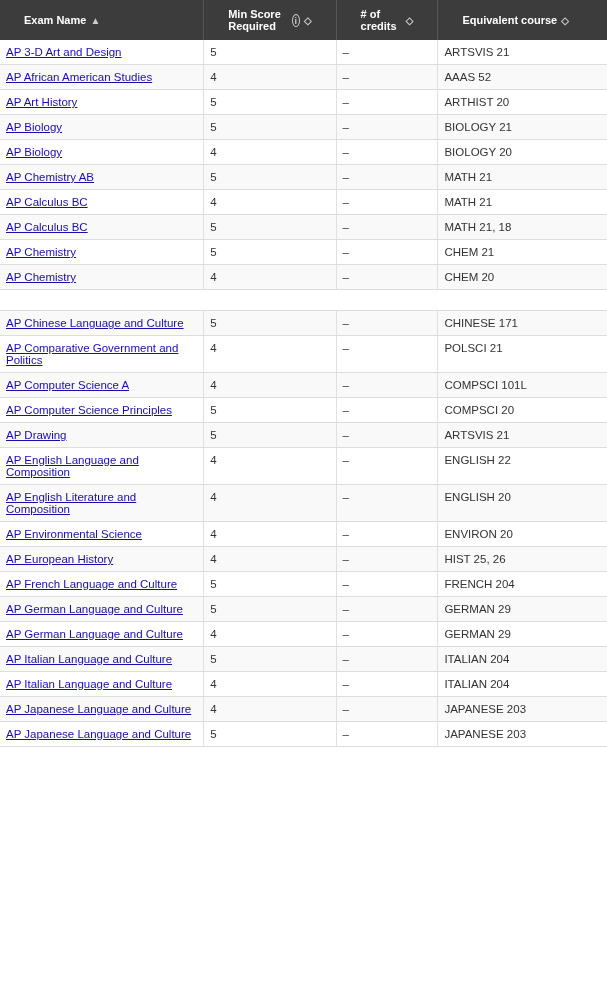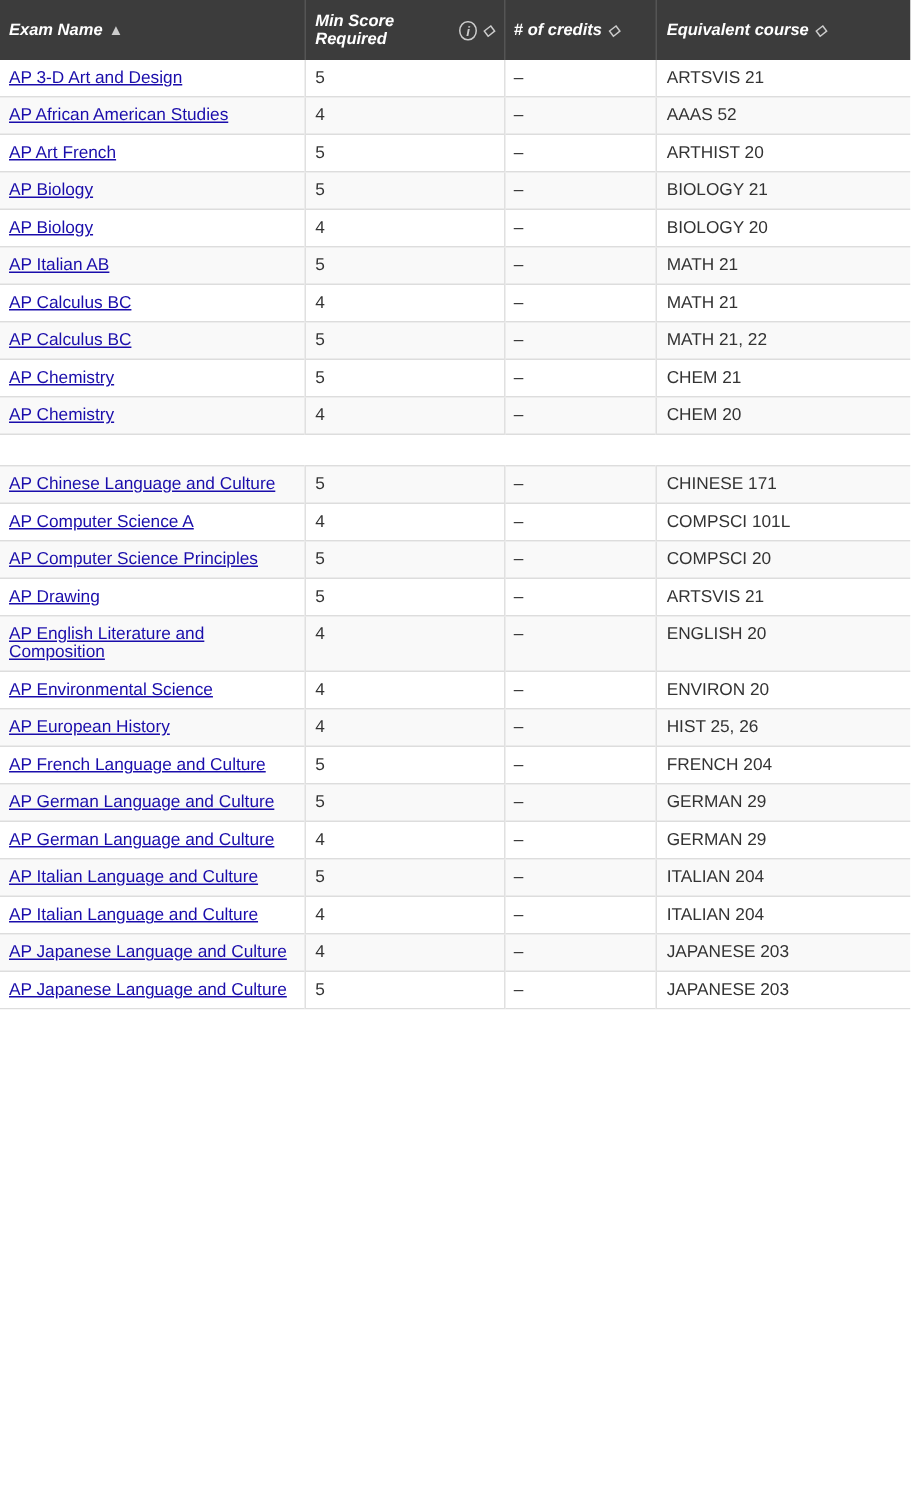--- a/index.html
+++ b/index.html
@@ -11,27 +11,26 @@
     }
     table {
       width: 607px;
       border-collapse: collapse;
     }
     thead tr {
       background: #3c3c3c;
       color: #fff;
     }
     thead th {
-      padding: 8px 6px;
+      padding: 8px 24px;
       text-align: left;
       font-size: 11px;
       font-weight: bold;
       border-right: 1px solid #555;
       vertical-align: middle;
-      font-style: italic;
     }
     thead th:last-child { border-right: none; }
     .th-sort {
       display: inline-flex;
       align-items: center;
       gap: 4px;
     }
     .sort-icon {
       font-size: 10px;
       color: #ccc;
@@ -116,54 +115,54 @@
         <td class="col-credits">–</td>
         <td class="col-equiv">ARTSVIS 21</td>
       </tr>
       <tr>
         <td class="col-exam"><span class="exam-link">AP African American Studies</span></td>
         <td class="col-min">4</td>
         <td class="col-credits">–</td>
         <td class="col-equiv">AAAS 52</td>
       </tr>
       <tr>
-        <td class="col-exam"><span class="exam-link">AP Art French</span></td>
+        <td class="col-exam"><span class="exam-link">AP Art History</span></td>
         <td class="col-min">5</td>
         <td class="col-credits">–</td>
         <td class="col-equiv">ARTHIST 20</td>
       </tr>
       <tr>
         <td class="col-exam"><span class="exam-link">AP Biology</span></td>
         <td class="col-min">5</td>
         <td class="col-credits">–</td>
         <td class="col-equiv">BIOLOGY 21</td>
       </tr>
       <tr>
         <td class="col-exam"><span class="exam-link">AP Biology</span></td>
         <td class="col-min">4</td>
         <td class="col-credits">–</td>
         <td class="col-equiv">BIOLOGY 20</td>
       </tr>
       <tr>
-        <td class="col-exam"><span class="exam-link">AP Italian AB</span></td>
+        <td class="col-exam"><span class="exam-link">AP Chemistry AB</span></td>
         <td class="col-min">5</td>
         <td class="col-credits">–</td>
         <td class="col-equiv">MATH 21</td>
       </tr>
       <tr>
         <td class="col-exam"><span class="exam-link">AP Calculus BC</span></td>
         <td class="col-min">4</td>
         <td class="col-credits">–</td>
         <td class="col-equiv">MATH 21</td>
       </tr>
       <tr>
         <td class="col-exam"><span class="exam-link">AP Calculus BC</span></td>
         <td class="col-min">5</td>
         <td class="col-credits">–</td>
-        <td class="col-equiv">MATH 21, 22</td>
+        <td class="col-equiv">MATH 21, 18</td>
       </tr>
       <tr>
         <td class="col-exam"><span class="exam-link">AP Chemistry</span></td>
         <td class="col-min">5</td>
         <td class="col-credits">–</td>
         <td class="col-equiv">CHEM 21</td>
       </tr>
       <tr>
         <td class="col-exam"><span class="exam-link">AP Chemistry</span></td>
         <td class="col-min">4</td>
@@ -173,36 +172,48 @@
       <tr class="spacer-row">
         <td colspan="4">&nbsp;</td>
       </tr>
       <tr>
         <td class="col-exam"><span class="exam-link">AP Chinese Language and Culture</span></td>
         <td class="col-min">5</td>
         <td class="col-credits">–</td>
         <td class="col-equiv">CHINESE 171</td>
       </tr>
       <tr>
+        <td class="col-exam"><span class="exam-link">AP Comparative Government and Politics</span></td>
+        <td class="col-min">4</td>
+        <td class="col-credits">–</td>
+        <td class="col-equiv">POLSCI 21</td>
+      </tr>
+      <tr>
         <td class="col-exam"><span class="exam-link">AP Computer Science A</span></td>
         <td class="col-min">4</td>
         <td class="col-credits">–</td>
         <td class="col-equiv">COMPSCI 101L</td>
       </tr>
       <tr>
         <td class="col-exam"><span class="exam-link">AP Computer Science Principles</span></td>
         <td class="col-min">5</td>
         <td class="col-credits">–</td>
         <td class="col-equiv">COMPSCI 20</td>
       </tr>
       <tr>
         <td class="col-exam"><span class="exam-link">AP Drawing</span></td>
         <td class="col-min">5</td>
         <td class="col-credits">–</td>
         <td class="col-equiv">ARTSVIS 21</td>
+      </tr>
+      <tr>
+        <td class="col-exam"><span class="exam-link">AP English Language and Composition</span></td>
+        <td class="col-min">4</td>
+        <td class="col-credits">–</td>
+        <td class="col-equiv">ENGLISH 22</td>
       </tr>
       <tr>
         <td class="col-exam"><span class="exam-link">AP English Literature and Composition</span></td>
         <td class="col-min">4</td>
         <td class="col-credits">–</td>
         <td class="col-equiv">ENGLISH 20</td>
       </tr>
       <tr>
         <td class="col-exam"><span class="exam-link">AP Environmental Science</span></td>
         <td class="col-min">4</td>

